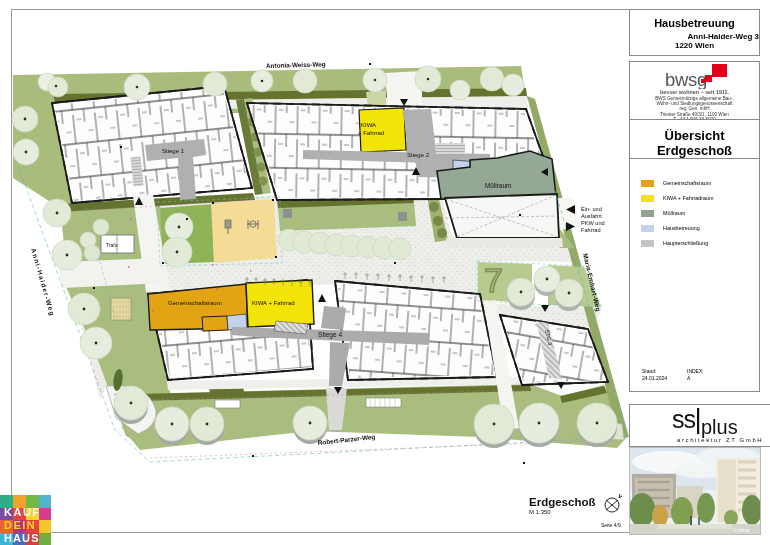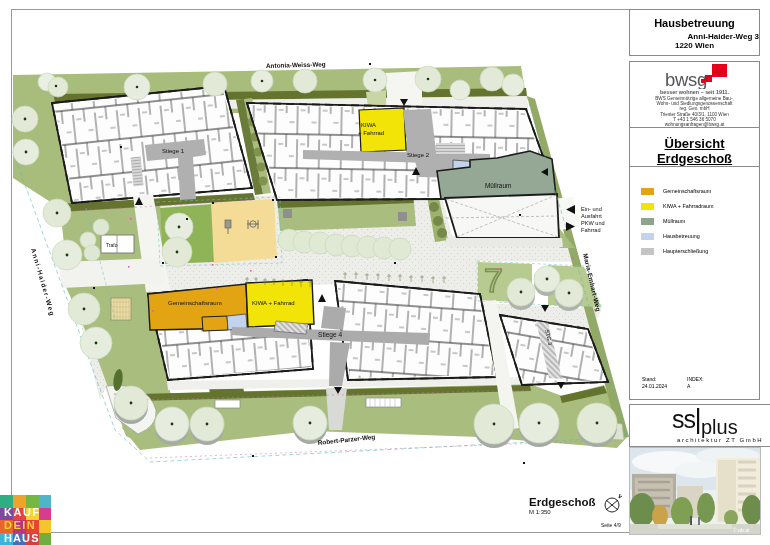--- a/index.html
+++ b/index.html
@@ -31,21 +31,21 @@
     <rect x="71" y="16" width="4" height="4" fill="#e2001a"></rect>
   </svg>
 
   <div class="abs" style="left:0;top:27px;width:129px;text-align:center;font-size:5.4px;font-weight:bold;color:#55565a;">besser wohnen – seit 1911.</div>
 
   <div class="abs" style="left:0;top:34px;width:129px;text-align:center;font-size:4.6px;line-height:5.2px;color:#333;">
     BWS Gemeinnützige allgemeine Bau-,<br>Wohn- und Siedlungsgenossenschaft<br>reg. Gen. mbH<br>Triester Straße 40/3/1, 1100 Wien<br>T +43 1 546 36 5070<br>wohnungsanfragen@bwsg.at
   </div>
 </div>
 
-<div class="box" style="left:629px;top:127px;width:129px;height:271px;text-decoration:underline;">
+<div class="box" style="left:629px;top:119px;width:129px;height:271px;">
 
   <div style="text-align:center;font-size:13px;font-weight:bold;line-height:15px;margin-top:8px;">Übersicht<br>Erdgeschoß</div>
 
   <div class="abs" style="left:0;top:38px;width:129px;height:1px;background:#8a8a8a;"></div>
 
   <div class="abs" style="left:11px;top:60px;width:13px;height:7px;background:#e3a413;"></div>
   <div class="abs" style="left:33px;top:60px;font-size:5.4px;">Gemeinschaftsraum</div>
 
   <div class="abs" style="left:11px;top:75px;width:13px;height:7px;background:#f3e408;"></div>
   <div class="abs" style="left:33px;top:75px;font-size:5.4px;">KIWA + Fahrradraum</div>

